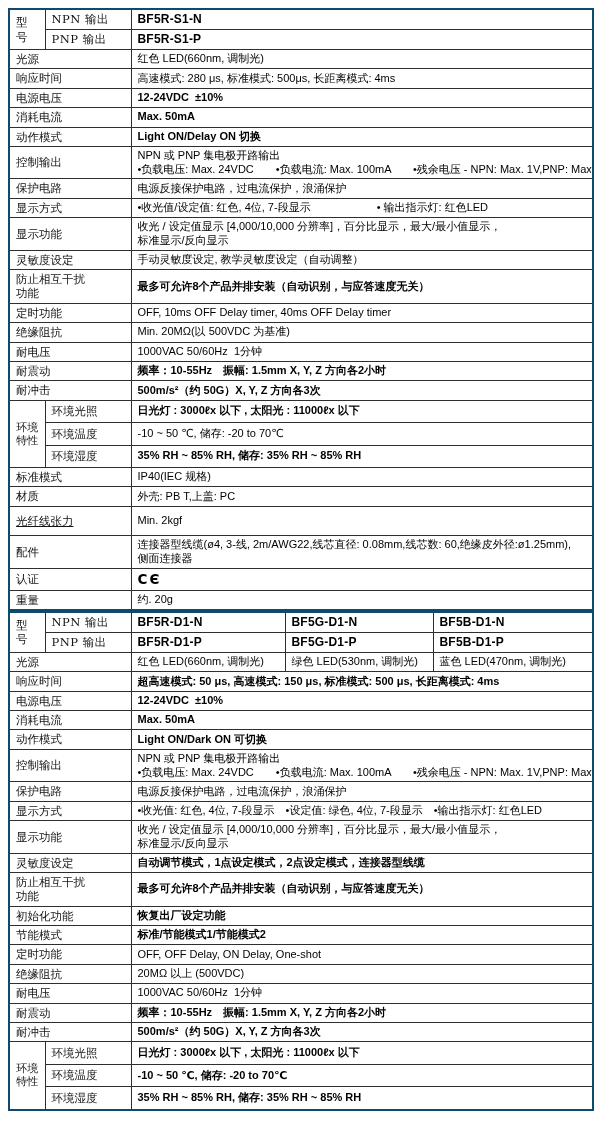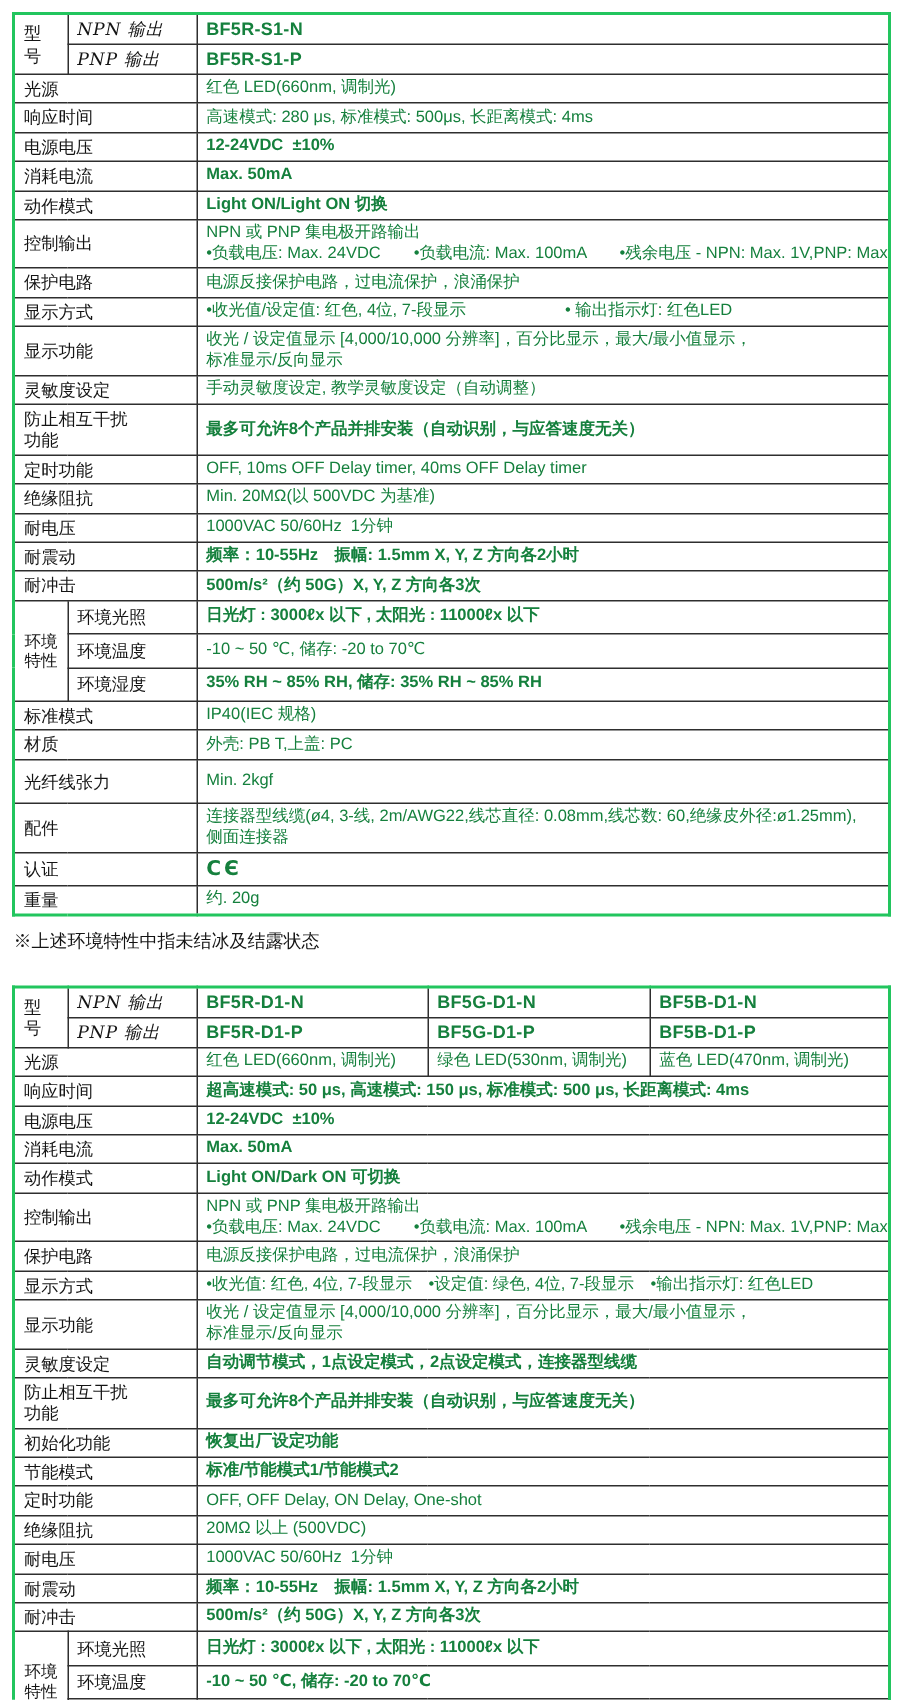--- a/index.html
+++ b/index.html
@@ -7,47 +7,47 @@
     width:600px;
     color:#1b1b1b;
     font-family:"Liberation Sans","DejaVu Sans",sans-serif;
     -webkit-font-smoothing:antialiased;
   }
   .page{padding:8px 8px 4px 8px;}
   table.spec{
     border-collapse:collapse;
     table-layout:fixed;
     width:584px;
-    border:2px solid #22c55e;
+    border:2px solid #0c4a6e;
     background:#fff;
   }
   td{
     border:1px solid #2e2e2e;
     padding:2px 6px;
     vertical-align:middle;
     white-space:pre-wrap;
     overflow:hidden;
     font-size:11px;
     line-height:1.25;
   }
   .lbl{
     font-family:"DejaVu Serif","Liberation Serif",serif;
     font-size:11.5px;
     color:#141414;
   }
-  .lbl.io{letter-spacing:.5px;font-style:italic;}
+  .lbl.io{letter-spacing:.5px;}
   .lbl.vert{
     padding:20px 3px;
     text-align:center;
     word-break:break-all;
     line-height:1.2;
     font-size:11px;
   }
-  .lbl.tall{padding-top:7px;padding-bottom:7px;}
-  .val{font-size:11px;color:#15803d;border-radius:10px;}
+  .lbl.tall{padding-top:7px;padding-bottom:7px;text-decoration:underline;}
+  .val{font-size:11px;color:#000000;border-radius:10px;}
   .val .line{white-space:pre;}
   .b{font-weight:bold;}
   .model{font-weight:bold;font-size:12px;letter-spacing:.2px;}
   .ce{
     font-weight:bold;
     font-size:13.5px;
     letter-spacing:2px;
     font-family:"DejaVu Sans","Liberation Sans",sans-serif;
     margin-left:39px;
   }
@@ -90,21 +90,21 @@
         <tr>
           <td class="lbl" colspan="2">电源电压</td>
           <td class="val b" colspan="1">12-24VDC  ±10%</td>
         </tr>
         <tr>
           <td class="lbl" colspan="2">消耗电流</td>
           <td class="val b" colspan="1">Max. 50mA</td>
         </tr>
         <tr>
           <td class="lbl" colspan="2">动作模式</td>
-          <td class="val b" colspan="1">Light ON/Light ON 切换</td>
+          <td class="val b" colspan="1">Light ON/Delay ON 切换</td>
         </tr>
         <tr>
           <td class="lbl" colspan="2">控制输出</td>
           <td class="val" colspan="1"><div class="line">NPN 或 PNP 集电极开路输出</div><div class="line">•负载电压: Max. 24VDC　　•负载电流: Max. 100mA　　•残余电压 - NPN: Max. 1V,PNP: Max. 3V</div></td>
         </tr>
         <tr>
           <td class="lbl" colspan="2">保护电路</td>
           <td class="val" colspan="1">电源反接保护电路，过电流保护，浪涌保护</td>
         </tr>
         <tr>
@@ -177,21 +177,20 @@
           <td class="lbl" colspan="2">认证</td>
           <td class="val b ce" colspan="1">CЄ</td>
         </tr>
         <tr>
           <td class="lbl" colspan="2">重量</td>
           <td class="val" colspan="1">约. 20g</td>
         </tr>
       </tbody>
   </table>
 
-  <div class="footnote">※上述环境特性中指未结冰及结露状态</div>
 
   <table class="spec">
     <colgroup>
       <col style="width:36px">
       <col style="width:86px">
       <col style="width:154px">
       <col style="width:148px">
       <col style="width:160px">
     </colgroup>
     <tbody id="t2">

